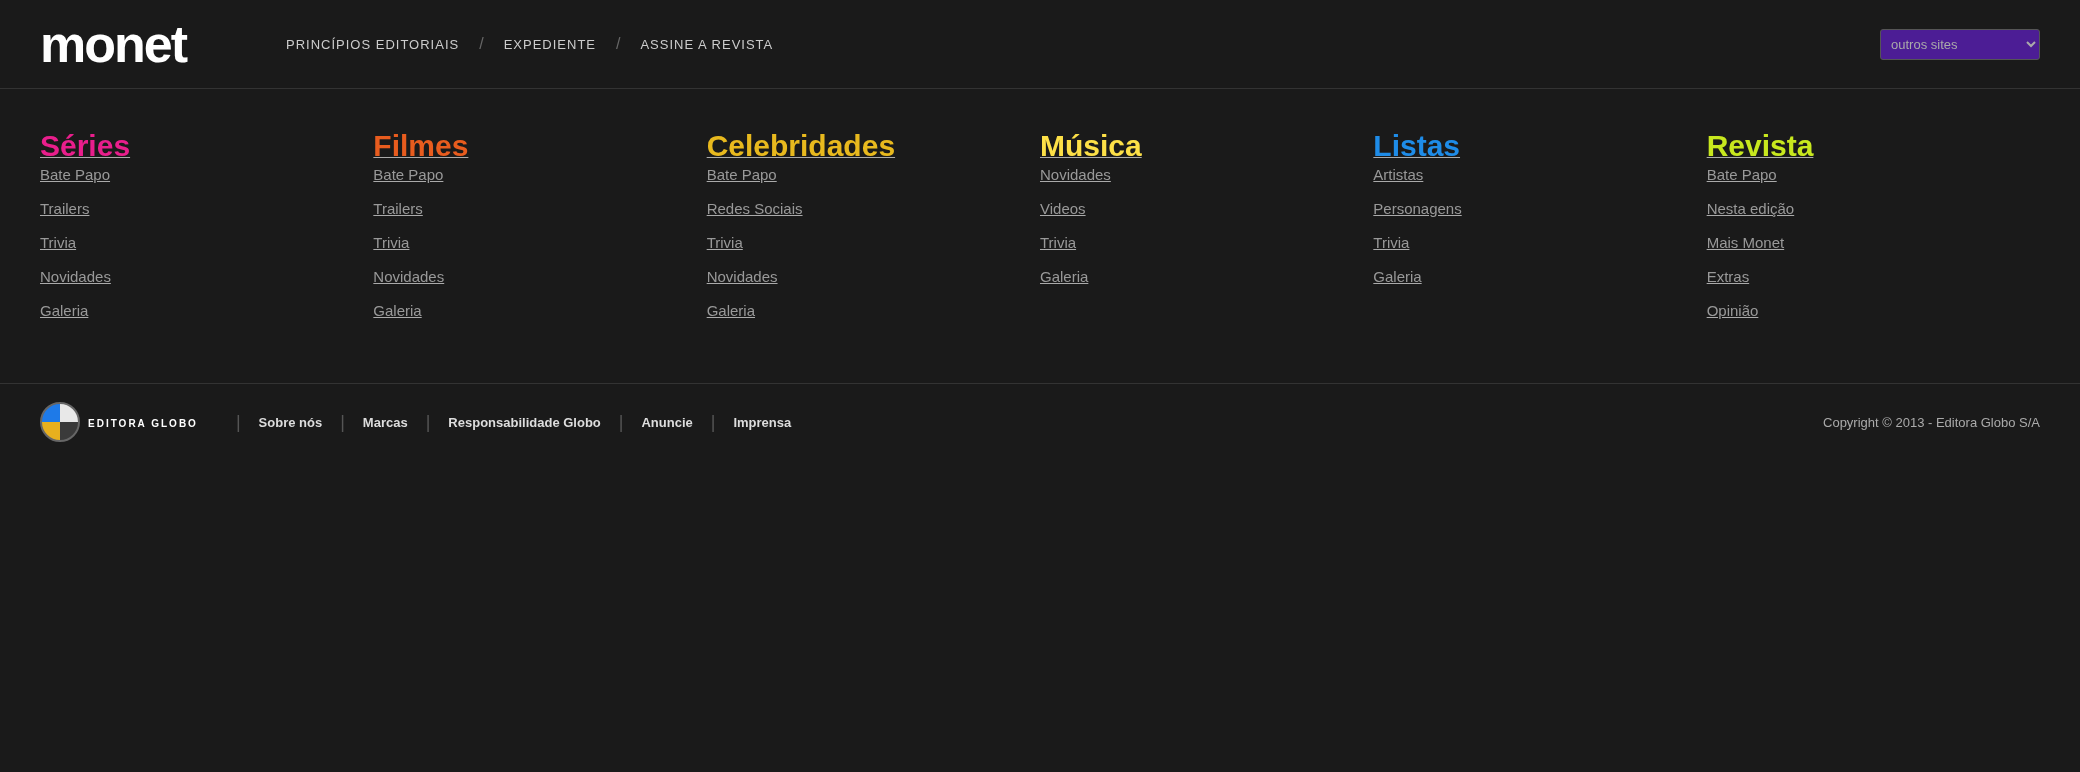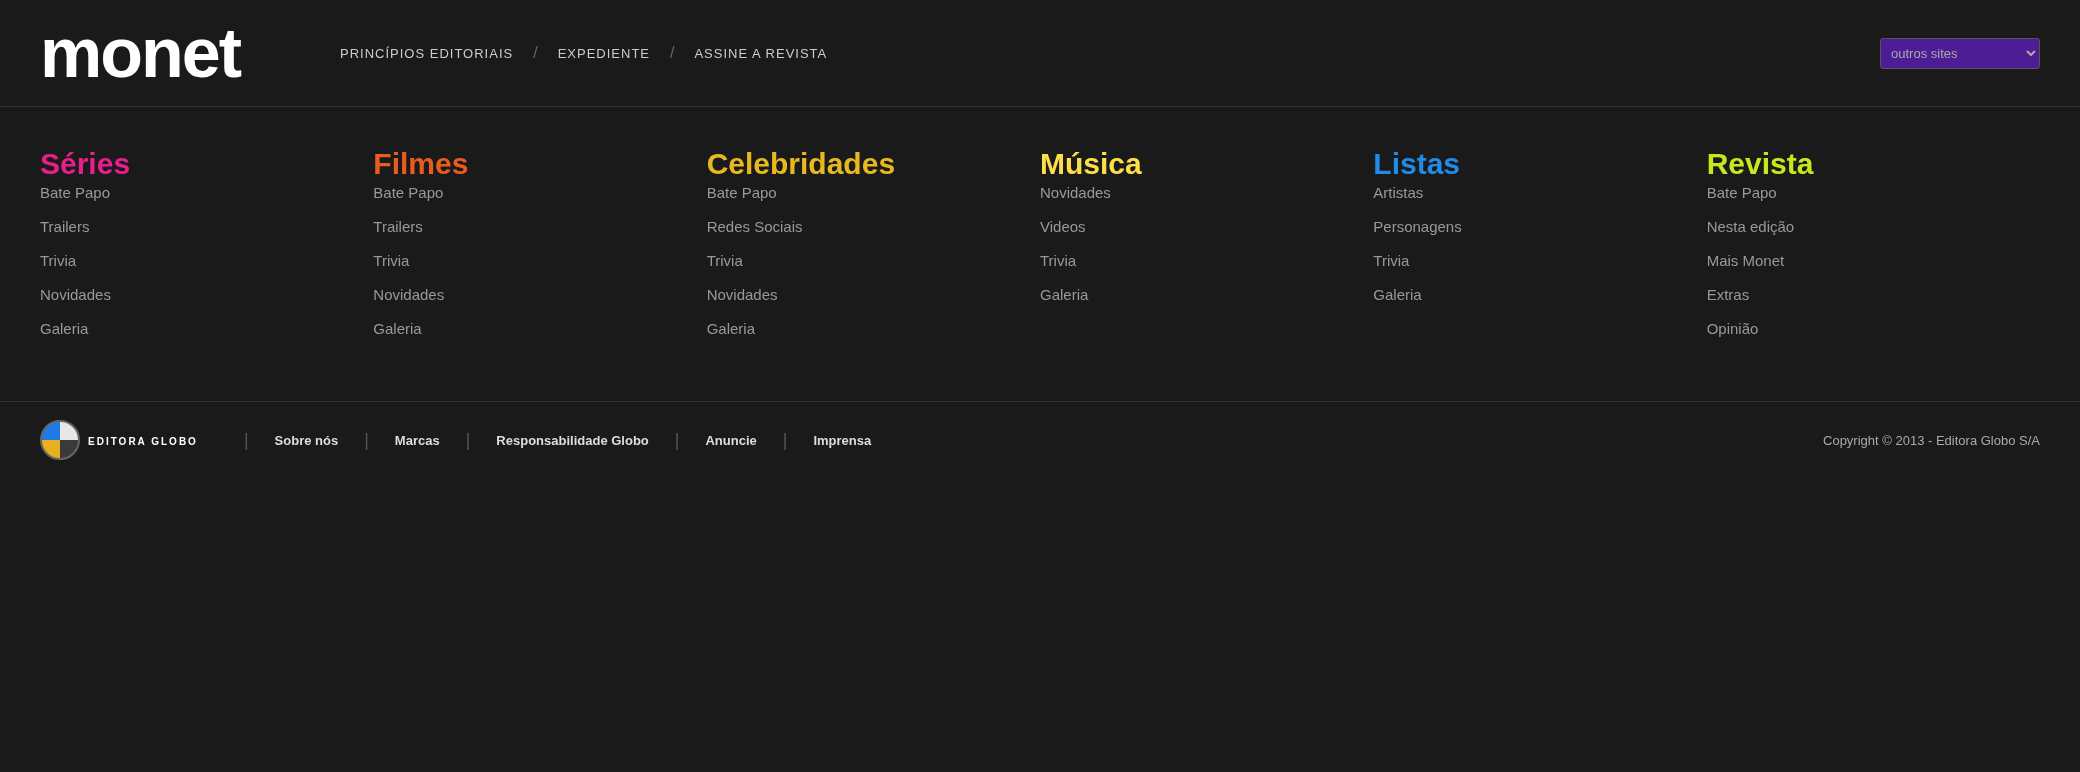--- a/index.html
+++ b/index.html
@@ -13,21 +13,21 @@
 
     
     .header {
       display: flex;
       align-items: center;
       padding: 18px 40px;
       background: #1a1a1a;
     }
 
     .logo-text {
-      font-size: 70px;
+      font-size: 52px;
       font-weight: 900;
       color: #fff;
       font-family: 'Arial Black', Arial, sans-serif;
       letter-spacing: -2px;
       line-height: 1;
       margin-right: 80px;
     }
 
     .nav-links {
       display: flex;
@@ -73,20 +73,21 @@
     
     .main-nav {
       display: flex;
       padding: 10px 40px 40px 40px;
       gap: 0;
       justify-content: space-between;
     }
     .nav-column {
       flex: 1;
       min-width: 160px;
+      text-decoration: underline;
     }
     .nav-column-title {
       font-size: 30px;
       font-weight: bold;
       margin-bottom: 20px;
       text-decoration: none;
     }
     .series-title { color: #e91e8c; }
     .filmes-title { color: #e85c1e; }
     .celebridades-title { color: #e8b91e; }
@@ -113,21 +114,21 @@
       border-top: 1px solid #333;
       margin: 10px 0 0 0;
     }
 
     
     .footer {
       background: #1a1a1a;
       padding: 18px 40px;
       display: flex;
       align-items: center;
-      gap: 8px;
+      gap: 0;
     }
     .footer-logo {
       display: flex;
       align-items: center;
       gap: 8px;
       margin-right: 20px;
     }
     .footer-globe {
       width: 40px;
       height: 40px;

